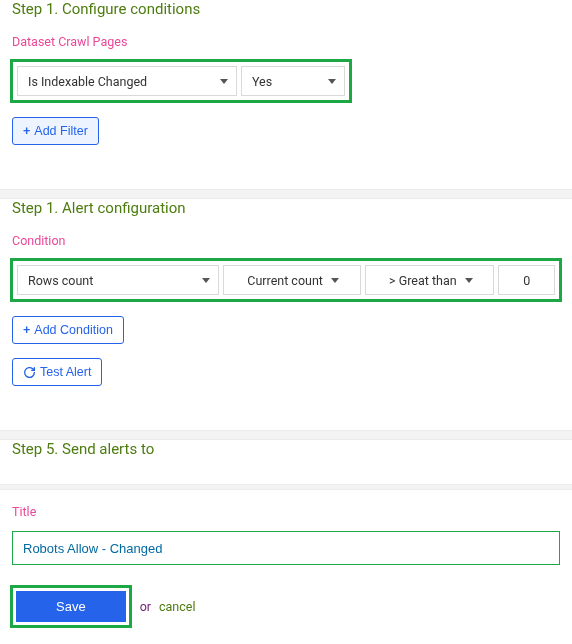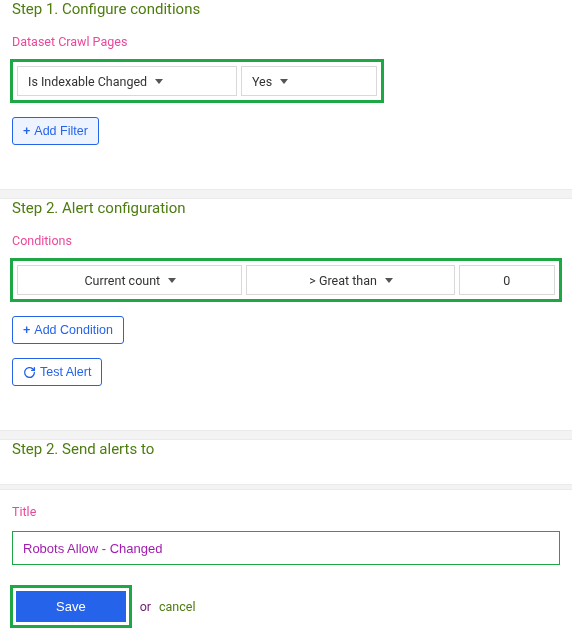--- a/index.html
+++ b/index.html
@@ -40,20 +40,21 @@
   }
   .select-box {
     border: 1px solid #d9d9d9;
     background: #fff;
     height: 30px;
     display: flex;
     align-items: center;
     padding: 0 8px 0 10px;
     font-size: 12.5px;
     color: #333;
+    justify-content: space-between;
     min-width: 0;
   }
   .select-box .txt {
     white-space: nowrap;
     overflow: hidden;
     text-overflow: ellipsis;
   }
   .caret {
     width: 0; height: 0;
     border-left: 4px solid transparent;
@@ -92,21 +93,21 @@
     font-weight: bold;
   }
   .refresh-icon svg { display:block; }
   .text-input {
     margin: 6px 12px 12px 12px;
     width: calc(100% - 24px);
     height: 34px;
     border: 1px solid #1ea845;
     padding: 0 10px;
     font-size: 13px;
-    color: #a21caf;
+    color: #0369a1;
     outline: none;
   }
   .save-row {
     margin: 8px 10px 12px 10px;
     display: flex;
     align-items: center;
     gap: 8px;
   }
   .save-frame {
     border: 3px solid #1ea845;
@@ -133,41 +134,45 @@
 
 
 <div class="section-header">Step 1. Configure conditions</div>
 <div class="sub-label">Dataset Crawl Pages</div>
 
 <div class="highlight-frame">
   <div class="select-box" style="width:220px">
     <span class="txt">Is Indexable Changed</span>
     <span class="caret"></span>
   </div>
-  <div class="select-box" style="width:136px">
+  <div class="select-box" style="width:104px">
     <span class="txt">Yes</span>
     <span class="caret"></span>
   </div>
 </div>
 
 <div>
   <button class="btn-outline light">
     <span class="plus">+</span>
     <span>Add Filter</span>
   </button>
 </div>
 
 <div class="spacer-lg"></div>
 <div class="divider-strip"></div>
 
 
-<div class="section-header">Step 2. Alert configuration</div>
-<div class="sub-label">Conditions</div>
+<div class="section-header">Step 1. Alert configuration</div>
+<div class="sub-label">Condition</div>
 
 <div class="highlight-frame full">
+  <div class="select-box" style="flex:2">
+    <span class="txt">Rows count</span>
+    <span class="caret"></span>
+  </div>
   <div class="select-box" style="flex:1.3; justify-content:center; position:relative;">
     <span class="txt">Current count</span>
     <span class="caret"></span>
   </div>
   <div class="select-box" style="flex:1.2; justify-content:center; position:relative;">
     <span class="txt">&gt; Great than</span>
     <span class="caret"></span>
   </div>
   <div class="value-box" style="flex:0.6">
     <span>0</span>
@@ -190,21 +195,21 @@
       </svg>
     </span>
     <span>Test Alert</span>
   </button>
 </div>
 
 <div class="spacer-lg"></div>
 <div class="divider-strip"></div>
 
 
-<div class="section-header">Step 2. Send alerts to</div>
+<div class="section-header">Step 5. Send alerts to</div>
 <div style="height:18px"></div>
 <div class="divider-strip" style="height:6px"></div>
 
 <div class="sub-label" style="padding-top:14px">Title</div>
 <input class="text-input" type="text" value="Robots Allow - Changed" style="">
 
 <div class="save-row">
   <span class="save-frame">
     <button class="btn-primary">Save</button>
   </span>

